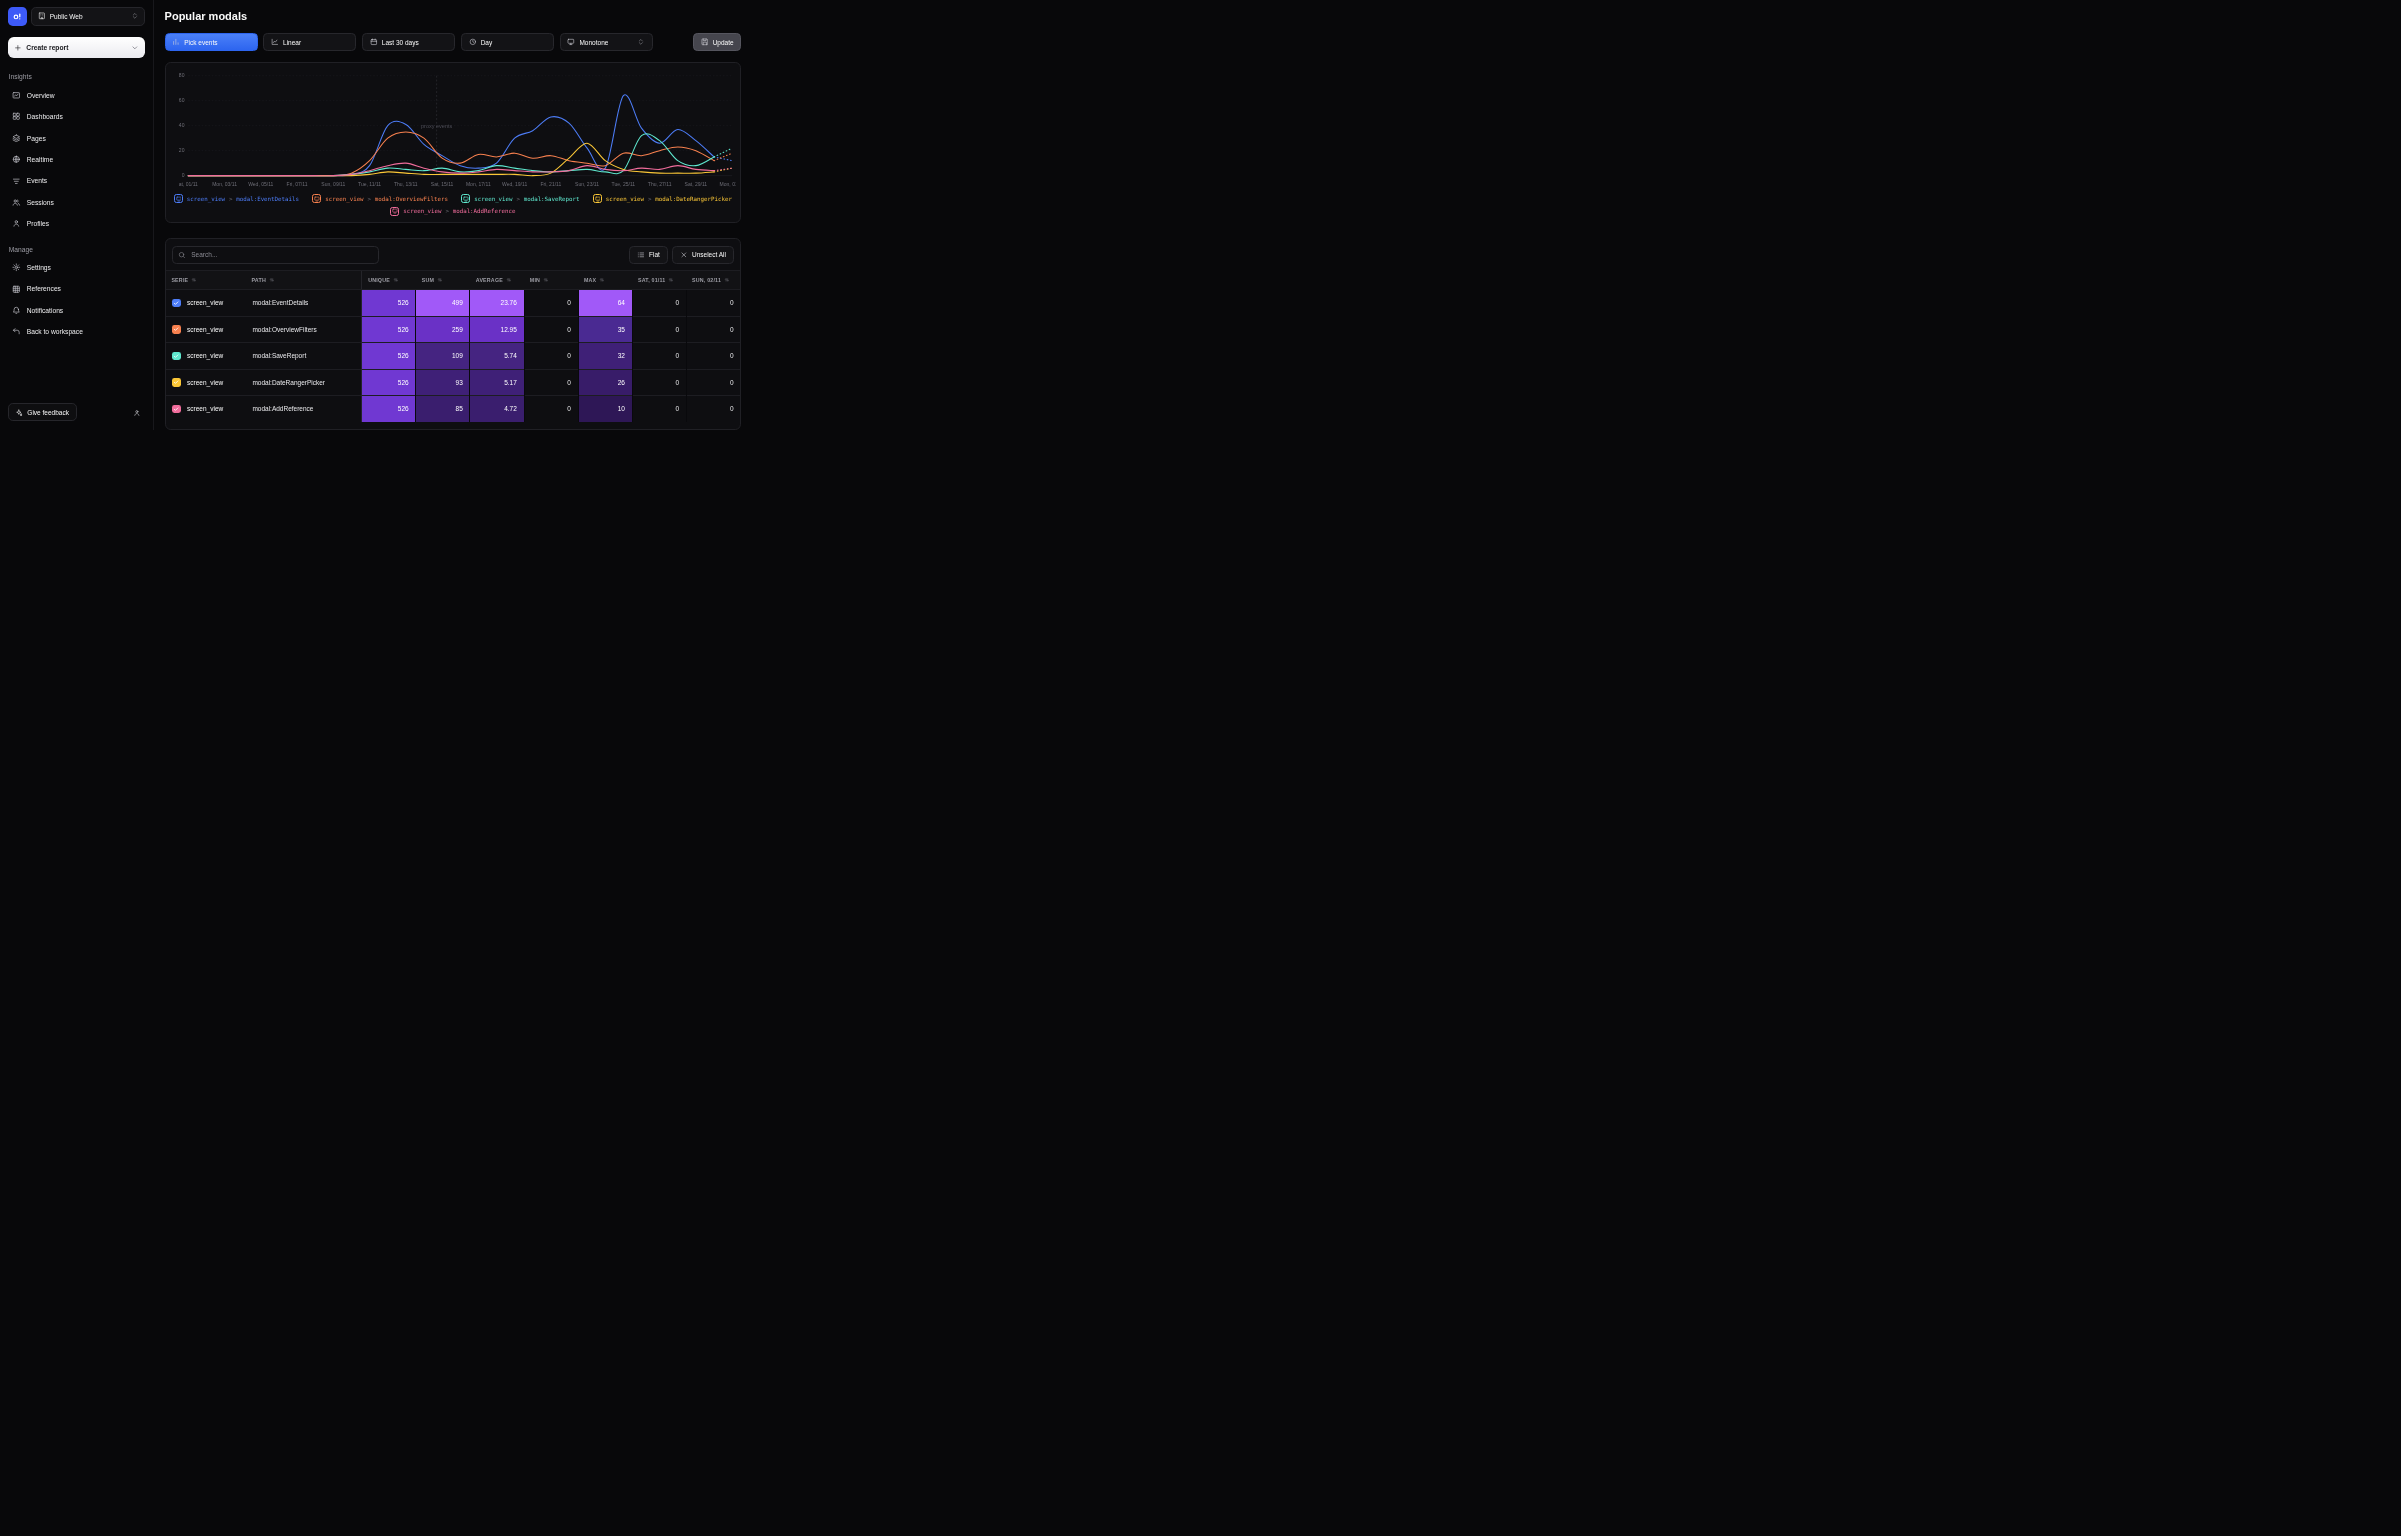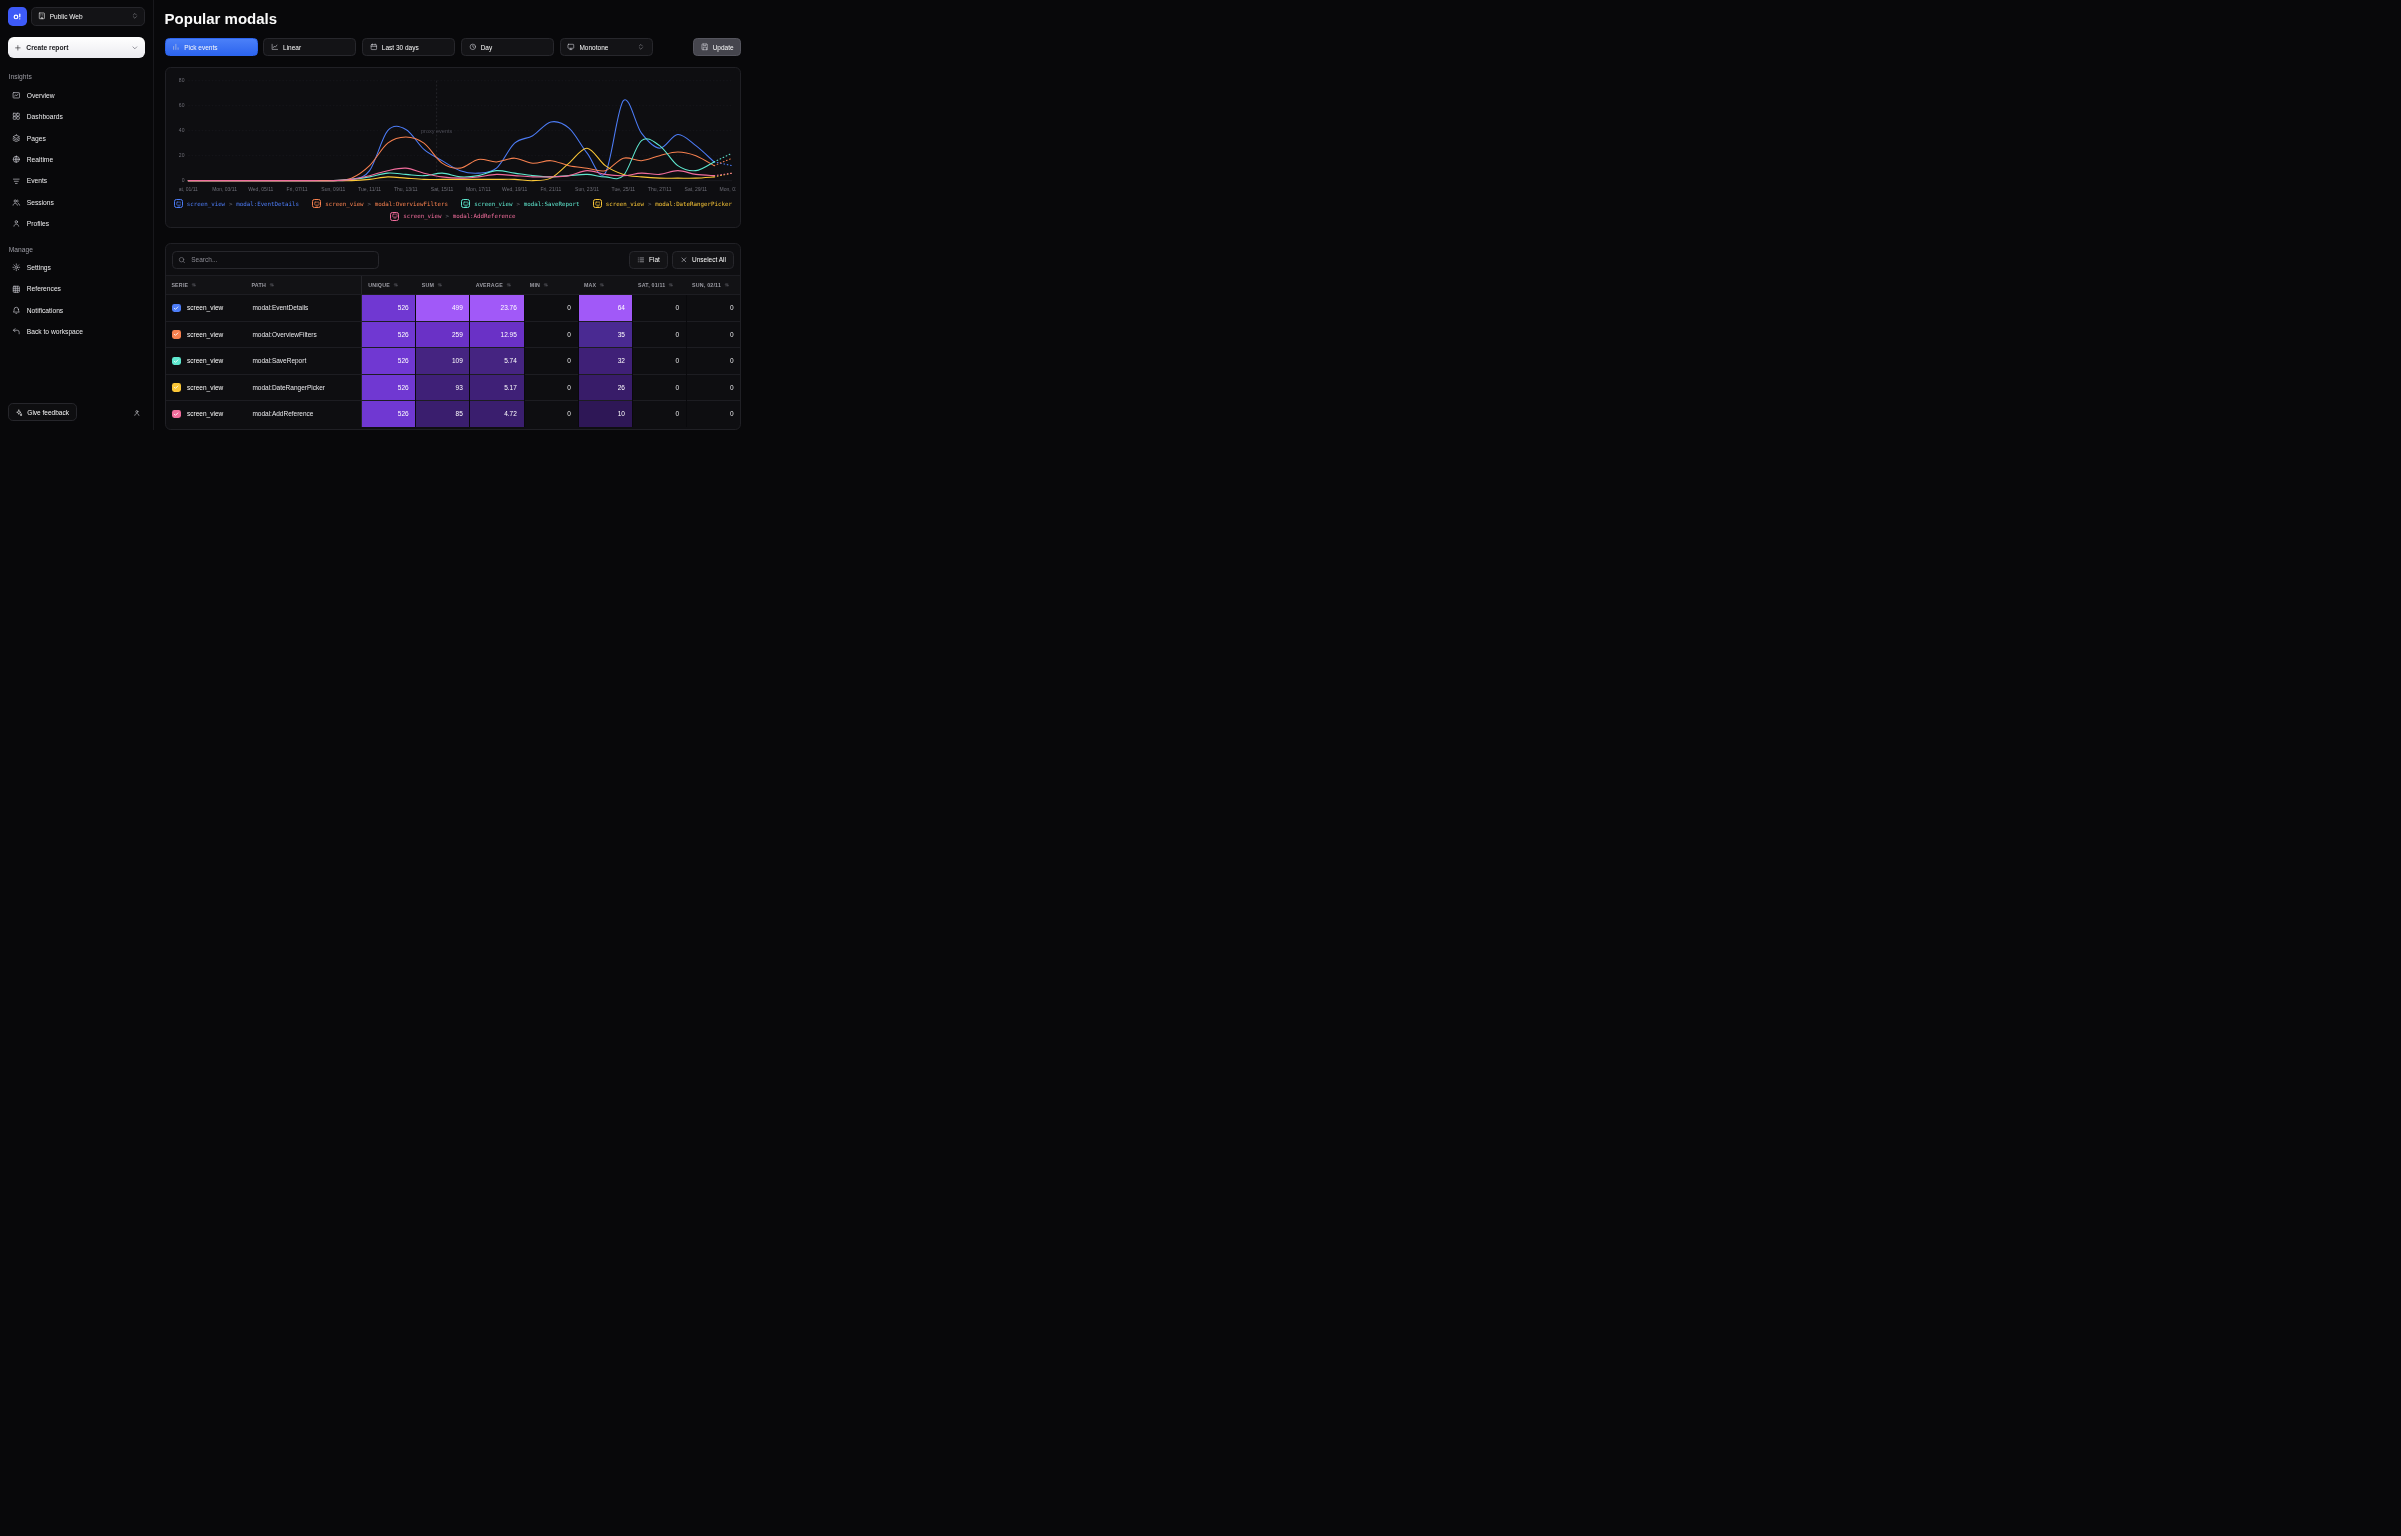--- a/index.html
+++ b/index.html
@@ -30,21 +30,21 @@
   .nav-item .ic { color:#cfcfd6; }
   .sb-bottom { margin-top:auto; display:flex; align-items:center; justify-content:space-between; }
   .feedback-btn { display:flex; align-items:center; gap:4.3px; height:18px; padding:0 6.7px;
     background:#0e0e10; border:0.5px solid #26262b; border-radius:4.8px; color:#fafafa;
     font-size:6.5px; cursor:pointer; font-family:"Liberation Sans", sans-serif; }
   .user-btn { width:17.3px; height:17.3px; background:transparent; border:none; color:#d6d6dc;
     display:flex; align-items:center; justify-content:center; cursor:pointer; }
 
   
   main { flex:1; padding:8.6px 7.7px 0 10.6px; display:flex; flex-direction:column; overflow:hidden; }
-  h1 { font-size:15px; font-weight:700; margin:1px 0 11.5px; }
+  h1 { font-size:11px; font-weight:700; margin:1px 0 11.5px; }
   .toolbar { display:flex; gap:5.8px; align-items:center; margin-bottom:10.6px; }
   .btn { display:inline-flex; align-items:center; gap:4.3px; height:18px; padding:0 6.7px;
     background:#131316; border:0.5px solid #27272c; border-radius:4.3px; color:#fafafa;
     font-size:6.5px; cursor:pointer; font-family:"Liberation Sans", sans-serif; }
   .btn .ic { color:#d4d4da; }
   .btn.w { width:93px; justify-content:flex-start; }
   .btn.primary { background:linear-gradient(#4b80f8,#2d65ef); border-color:#2d65ef; }
   .btn.update { background:#45454d; border-color:#55555e; margin-left:auto; }
 
   .card { background:#0e0e11; border:0.5px solid #202025; border-radius:5.8px; }

